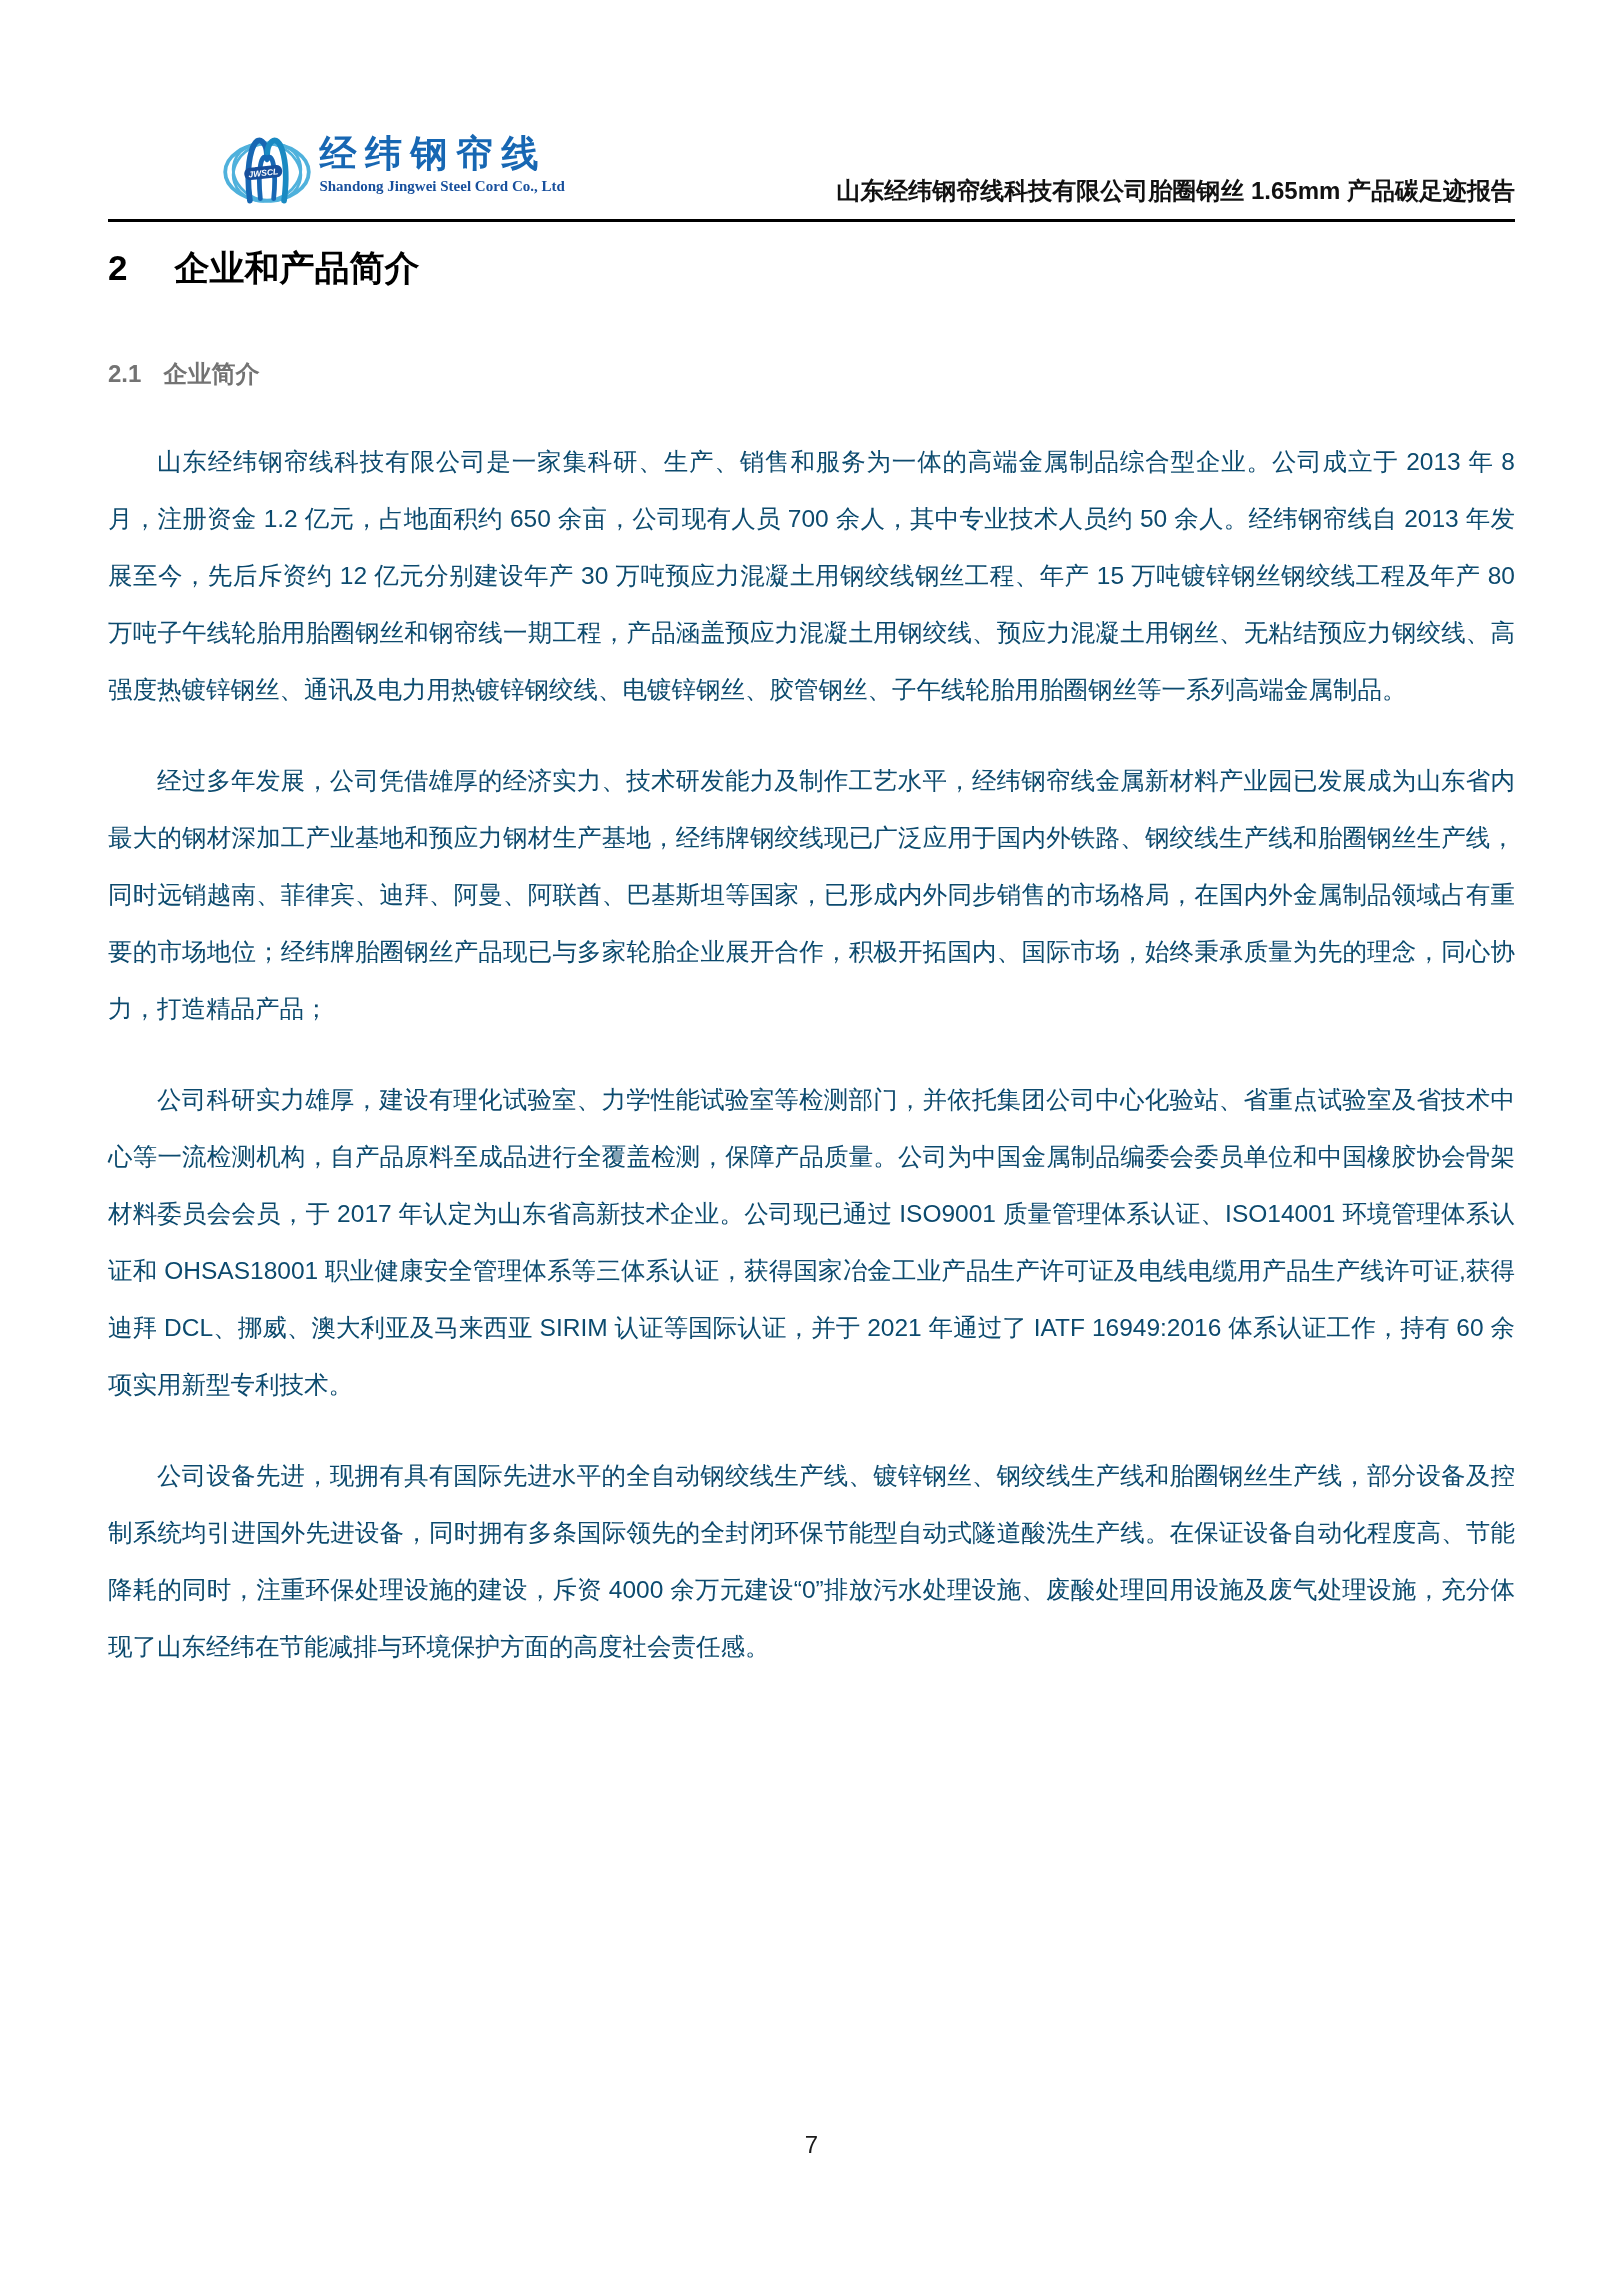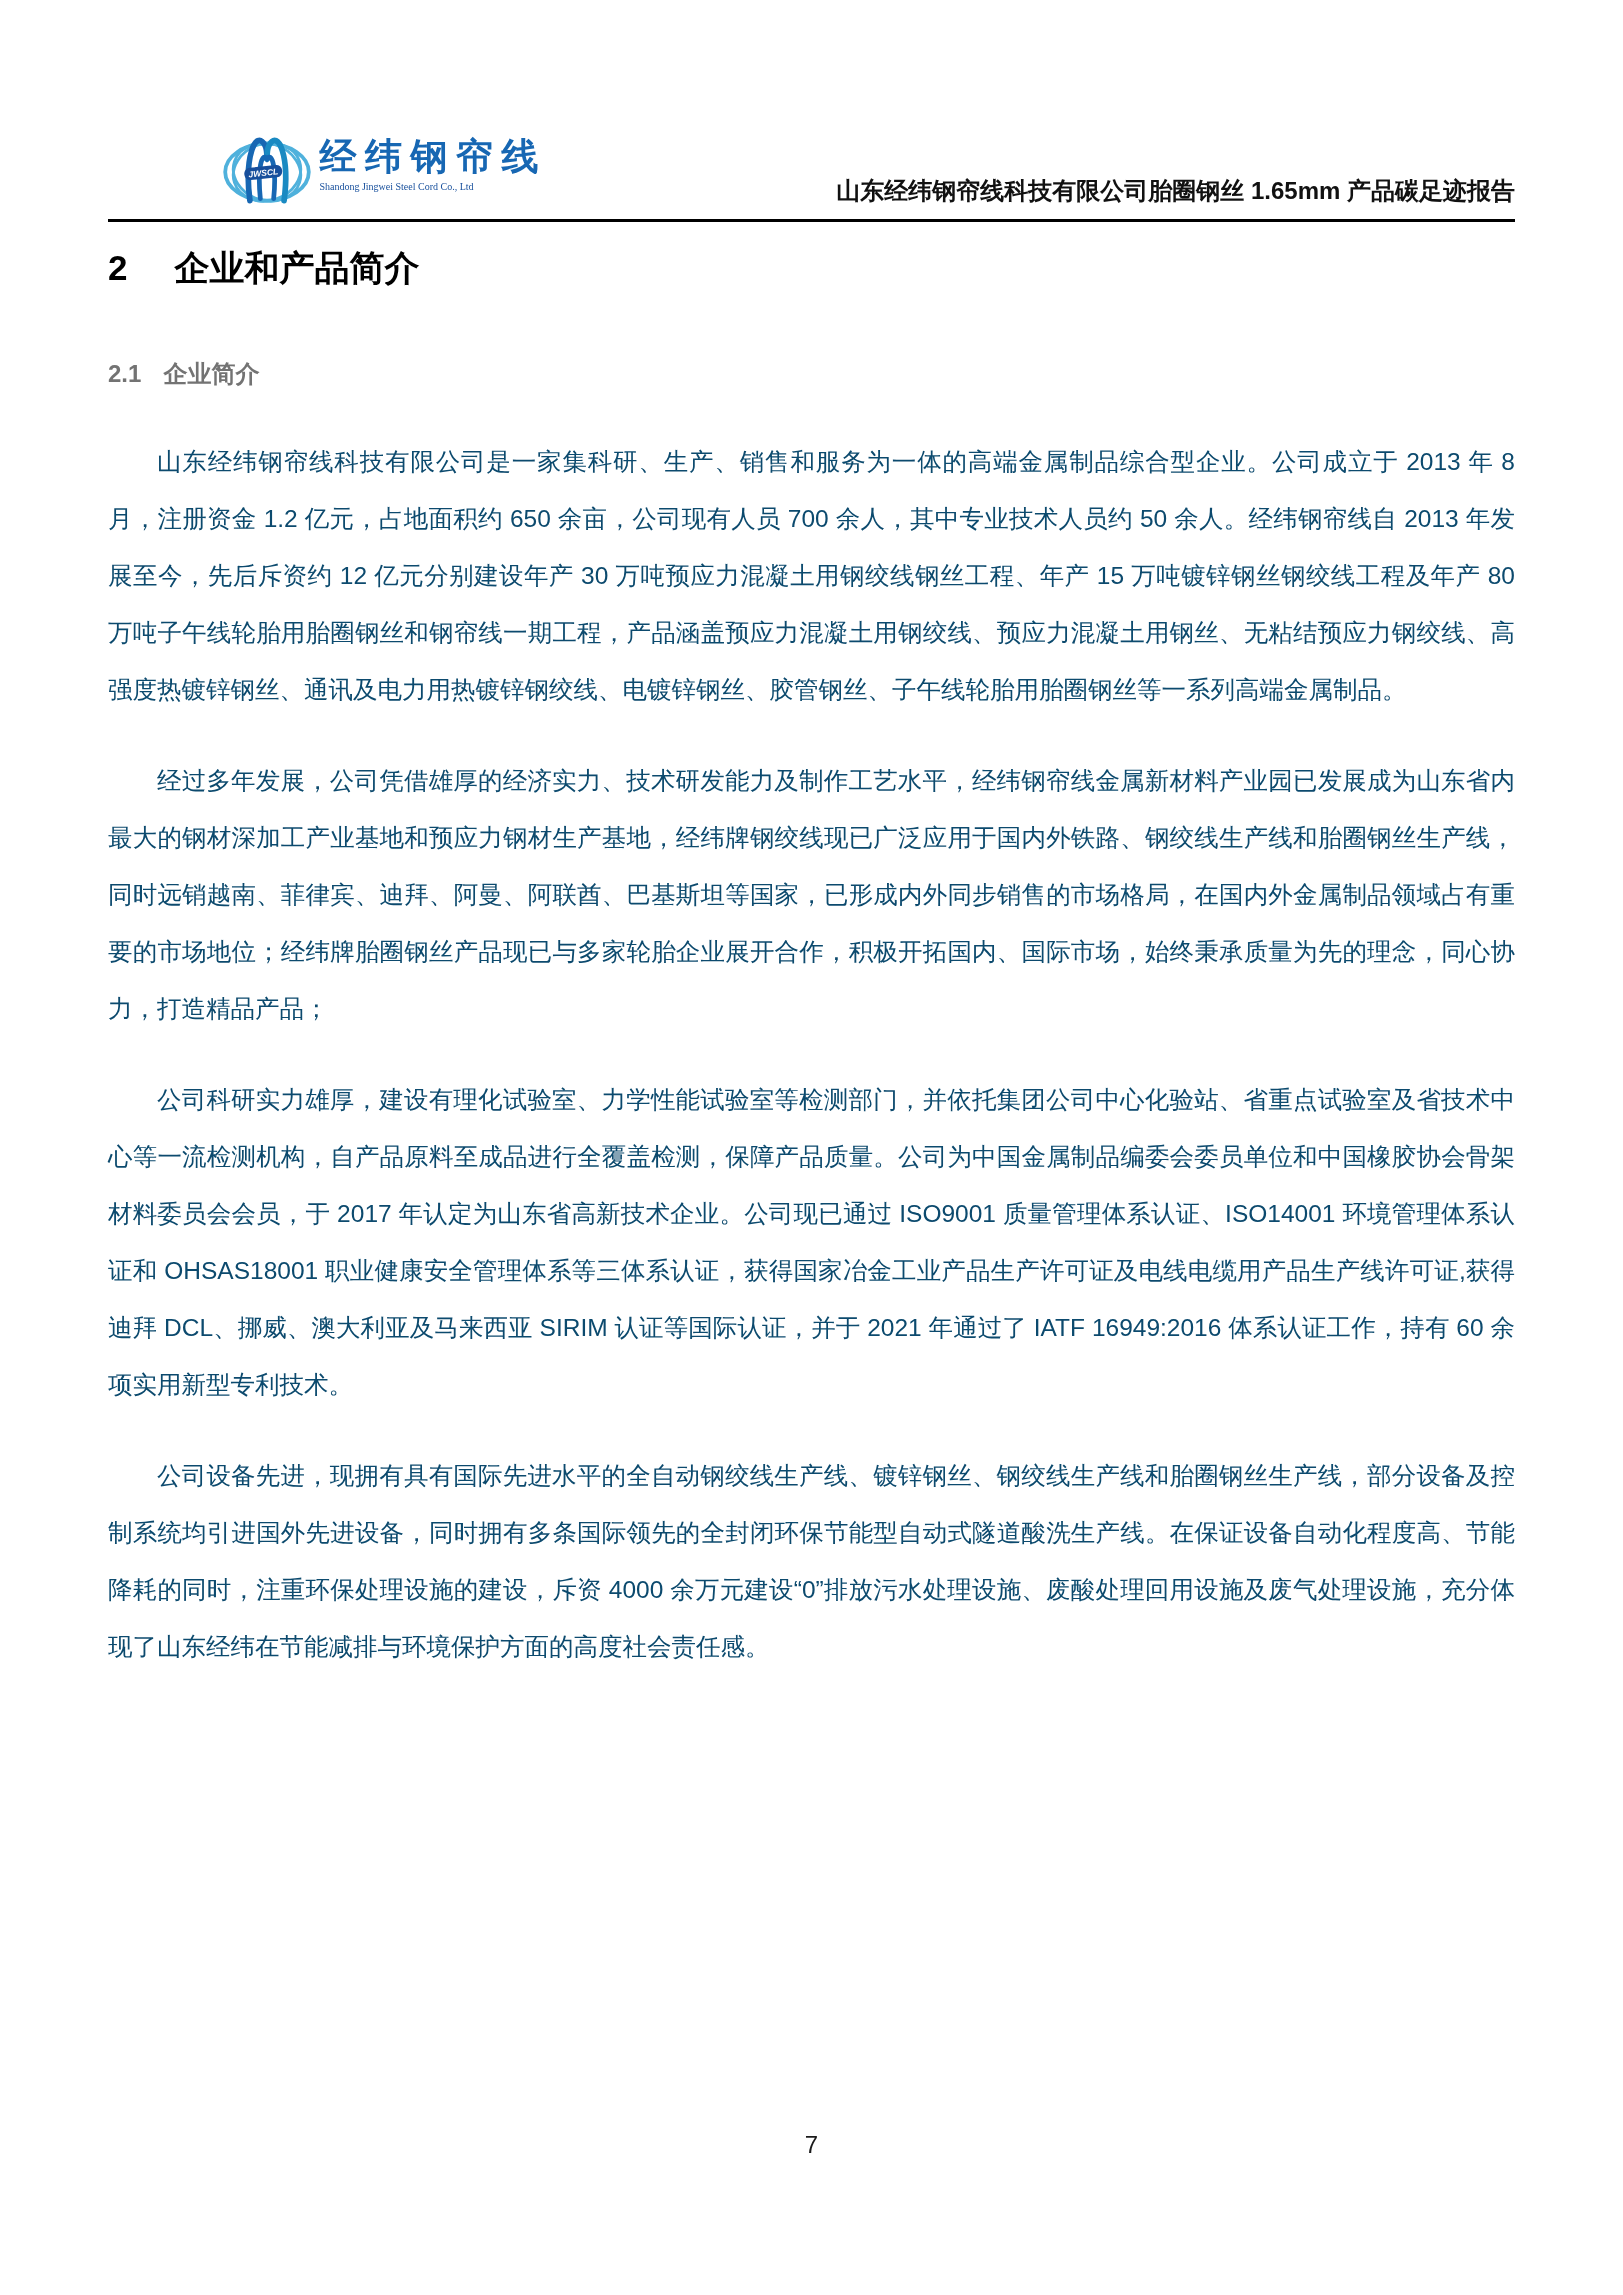--- a/index.html
+++ b/index.html
@@ -49,22 +49,22 @@
   .logo-cn {
     font-size: 37px;
     font-weight: bold;
     color: #1767b3;
     letter-spacing: 8.5px;
     line-height: 1.1;
     white-space: nowrap;
   }
   .logo-en {
     font-family: "Liberation Serif", "DejaVu Serif", serif;
-    font-size: 10px;
-    font-weight: normal;
+    font-size: 15px;
+    font-weight: bold;
     color: #174f9c;
     margin-top: 3.4px;
     white-space: nowrap;
   }
   .doc-title {
     position: absolute;
     right: 0;
     bottom: 12px;
     font-size: 24px;
     font-weight: 600;

